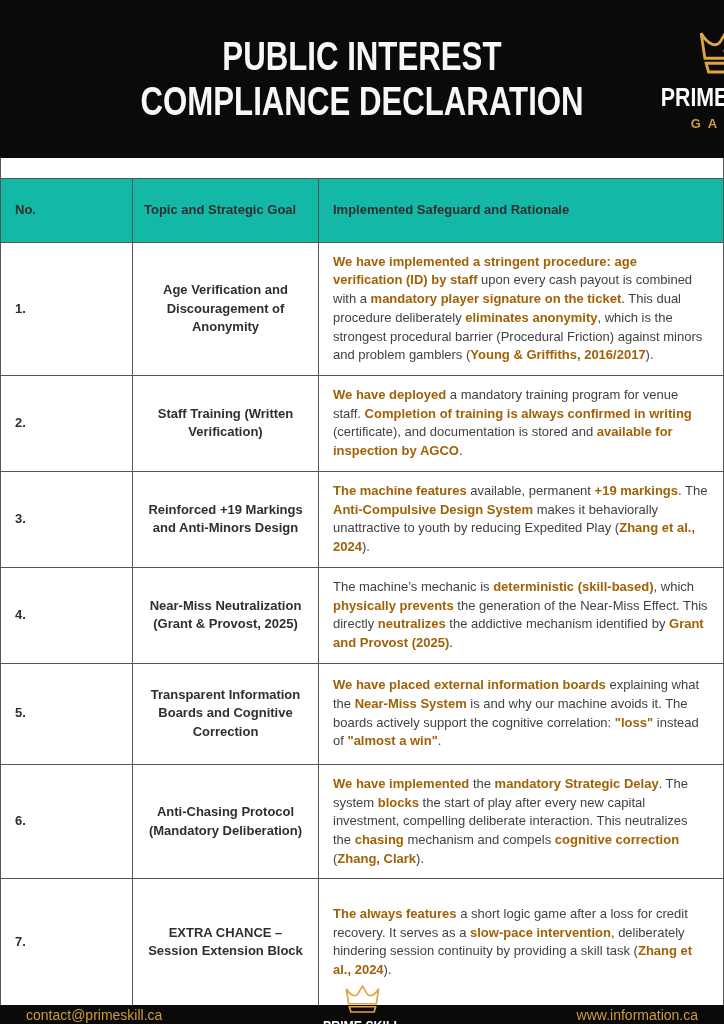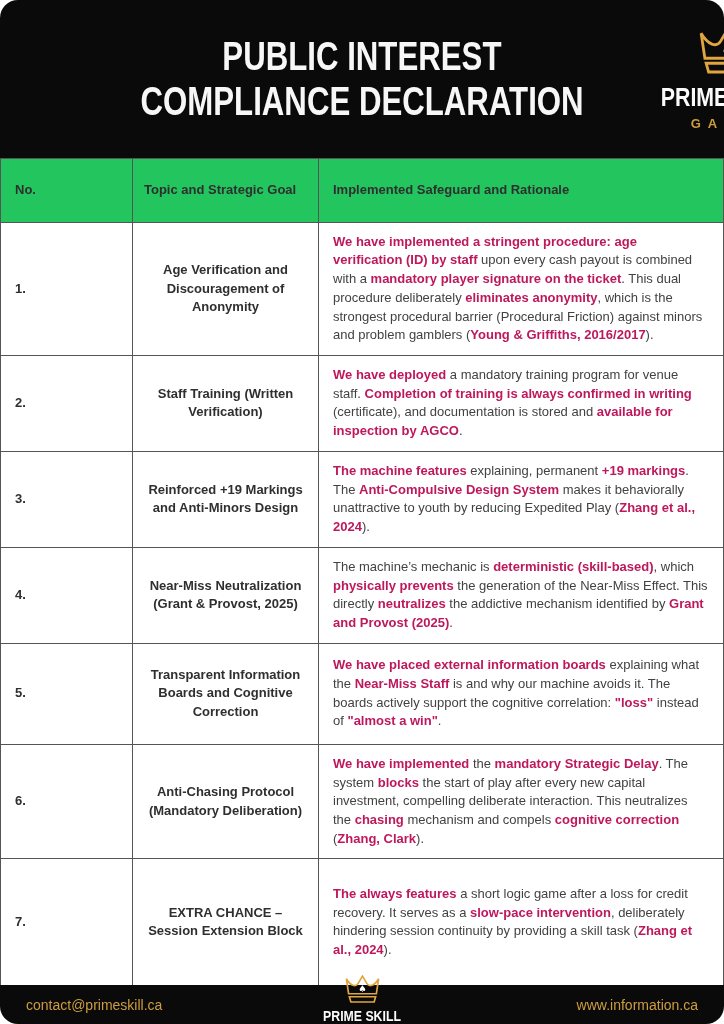--- a/index.html
+++ b/index.html
@@ -3,21 +3,21 @@
 <meta charset="utf-8">
 <style>
   * { margin: 0; padding: 0; box-sizing: border-box; }
   html, body { background: #ffffff; }
   .page {
     width: 724px; height: 1024px;
     font-family: "Liberation Sans", sans-serif;
     color: #3e3e3e;
     background: #ffffff;
     overflow: hidden;
-    display: flex; flex-direction: column; border-radius: 18px;
+    display: flex; flex-direction: column;
   }
 
   
   .hdr {
     height: 158px; background: #0a0a0a;
     display: flex; align-items: center;
     flex: 0 0 auto;
   }
   .title-wrap {
     flex: 1; display: flex; flex-direction: column;
@@ -48,36 +48,37 @@
     flex: 0 0 auto;
     border-left: 1px solid #555; border-right: 1px solid #555;
   }
   .trow {
     display: grid;
     grid-template-columns: 132px 186px 1fr;
     border-bottom: 1px solid #555;
     align-items: stretch;
   }
   .thead {
-    background: #22c55e; min-height: 54px;
+    background: #14b8a6; min-height: 54px;
     border-top: 1px solid #555;
+    margin-top: 20px;
   }
   .cell {
     border-right: 1px solid #555;
     display: flex; align-items: center;
     padding: 10px 14px;
     font-size: 13px; line-height: 1.44;
   }
   .cell:last-child { border-right: none; }
   .cell-topic { padding: 22px 11px; }
   .thead .cell { font-weight: 700; color: #2f2f2f; }
   .c-no { font-weight: 700; color: #2f2f2f; }
   .c-topic { font-weight: 700; color: #2f2f2f; text-align: center; }
   .c-rat { color: #424242; }
-  .c-rat .b { font-weight: 700; color: #be185d; }
+  .c-rat .b { font-weight: 700; color: #a16207; }
   .c-rat .i { }
   
   #rows .trow:nth-child(1) { min-height: 133px; }
   #rows .trow:nth-child(2) { min-height: 85px; }
   #rows .trow:nth-child(3) { min-height: 87px; }
   #rows .trow:nth-child(4) { min-height: 95px; }
   #rows .trow:nth-child(5) { min-height: 98px; }
   #rows .trow:nth-child(6) { min-height: 96px; }
   #rows .trow:nth-child(7) { min-height: 126px; border-bottom: none; }
 
@@ -137,37 +138,37 @@
       <div class="cell cell-topic c-topic">Staff Training (Written Verification)</div>
       <div class="cell c-rat">
             <span class="rich"><span class="b">We have deployed</span><span> a mandatory training program for venue staff. </span><span class="b">Completion of training is always confirmed in writing</span><span> (certificate), and documentation is stored and </span><span class="b">available for inspection by AGCO</span><span>.</span></span>
           </div>
     </div>
 
     <div class="trow">
       <div class="cell c-no">3.</div>
       <div class="cell cell-topic c-topic">Reinforced +19 Markings and Anti-Minors Design</div>
       <div class="cell c-rat">
-            <span class="rich"><span class="b">The machine features</span><span> explaining, permanent </span><span class="b">+19 markings</span><span>. The </span><span class="b">Anti-Compulsive Design System</span><span> makes it behaviorally unattractive to youth by reducing </span><span class="i">Expedited Play</span><span> (</span><span class="b">Zhang et al., 2024</span><span>).</span></span>
+            <span class="rich"><span class="b">The machine features</span><span> available, permanent </span><span class="b">+19 markings</span><span>. The </span><span class="b">Anti-Compulsive Design System</span><span> makes it behaviorally unattractive to youth by reducing </span><span class="i">Expedited Play</span><span> (</span><span class="b">Zhang et al., 2024</span><span>).</span></span>
           </div>
     </div>
 
     <div class="trow">
       <div class="cell c-no">4.</div>
       <div class="cell cell-topic c-topic">Near-Miss Neutralization (Grant &amp; Provost, 2025)</div>
       <div class="cell c-rat">
             <span class="rich"><span>The machine’s mechanic is </span><span class="b">deterministic (skill-based)</span><span>, which </span><span class="b">physically prevents</span><span> the generation of the Near-Miss Effect. This directly </span><span class="b">neutralizes</span><span> the addictive mechanism identified by </span><span class="b">Grant and Provost (2025)</span><span>.</span></span>
           </div>
     </div>
 
     <div class="trow">
       <div class="cell c-no">5.</div>
       <div class="cell cell-topic c-topic">Transparent Information Boards and Cognitive Correction</div>
       <div class="cell c-rat">
-            <span class="rich"><span class="b">We have placed external information boards</span><span> explaining what the </span><span class="b">Near-Miss Staff</span><span> is and why our machine avoids it. The boards actively support the cognitive correlation: </span><span class="b">"loss"</span><span> instead of </span><span class="b">"almost a win"</span><span>.</span></span>
+            <span class="rich"><span class="b">We have placed external information boards</span><span> explaining what the </span><span class="b">Near-Miss System</span><span> is and why our machine avoids it. The boards actively support the cognitive correlation: </span><span class="b">"loss"</span><span> instead of </span><span class="b">"almost a win"</span><span>.</span></span>
           </div>
     </div>
 
     <div class="trow">
       <div class="cell c-no">6.</div>
       <div class="cell cell-topic c-topic">Anti-Chasing Protocol (Mandatory Deliberation)</div>
       <div class="cell c-rat">
             <span class="rich"><span class="b">We have implemented</span><span> the </span><span class="b">mandatory Strategic Delay</span><span>. The system </span><span class="b">blocks</span><span> the start of play after every new capital investment, compelling deliberate interaction. This neutralizes the </span><span class="b">chasing</span><span> mechanism and compels </span><span class="b">cognitive correction</span><span> (</span><span class="b">Zhang, Clark</span><span>).</span></span>
           </div>
     </div>

